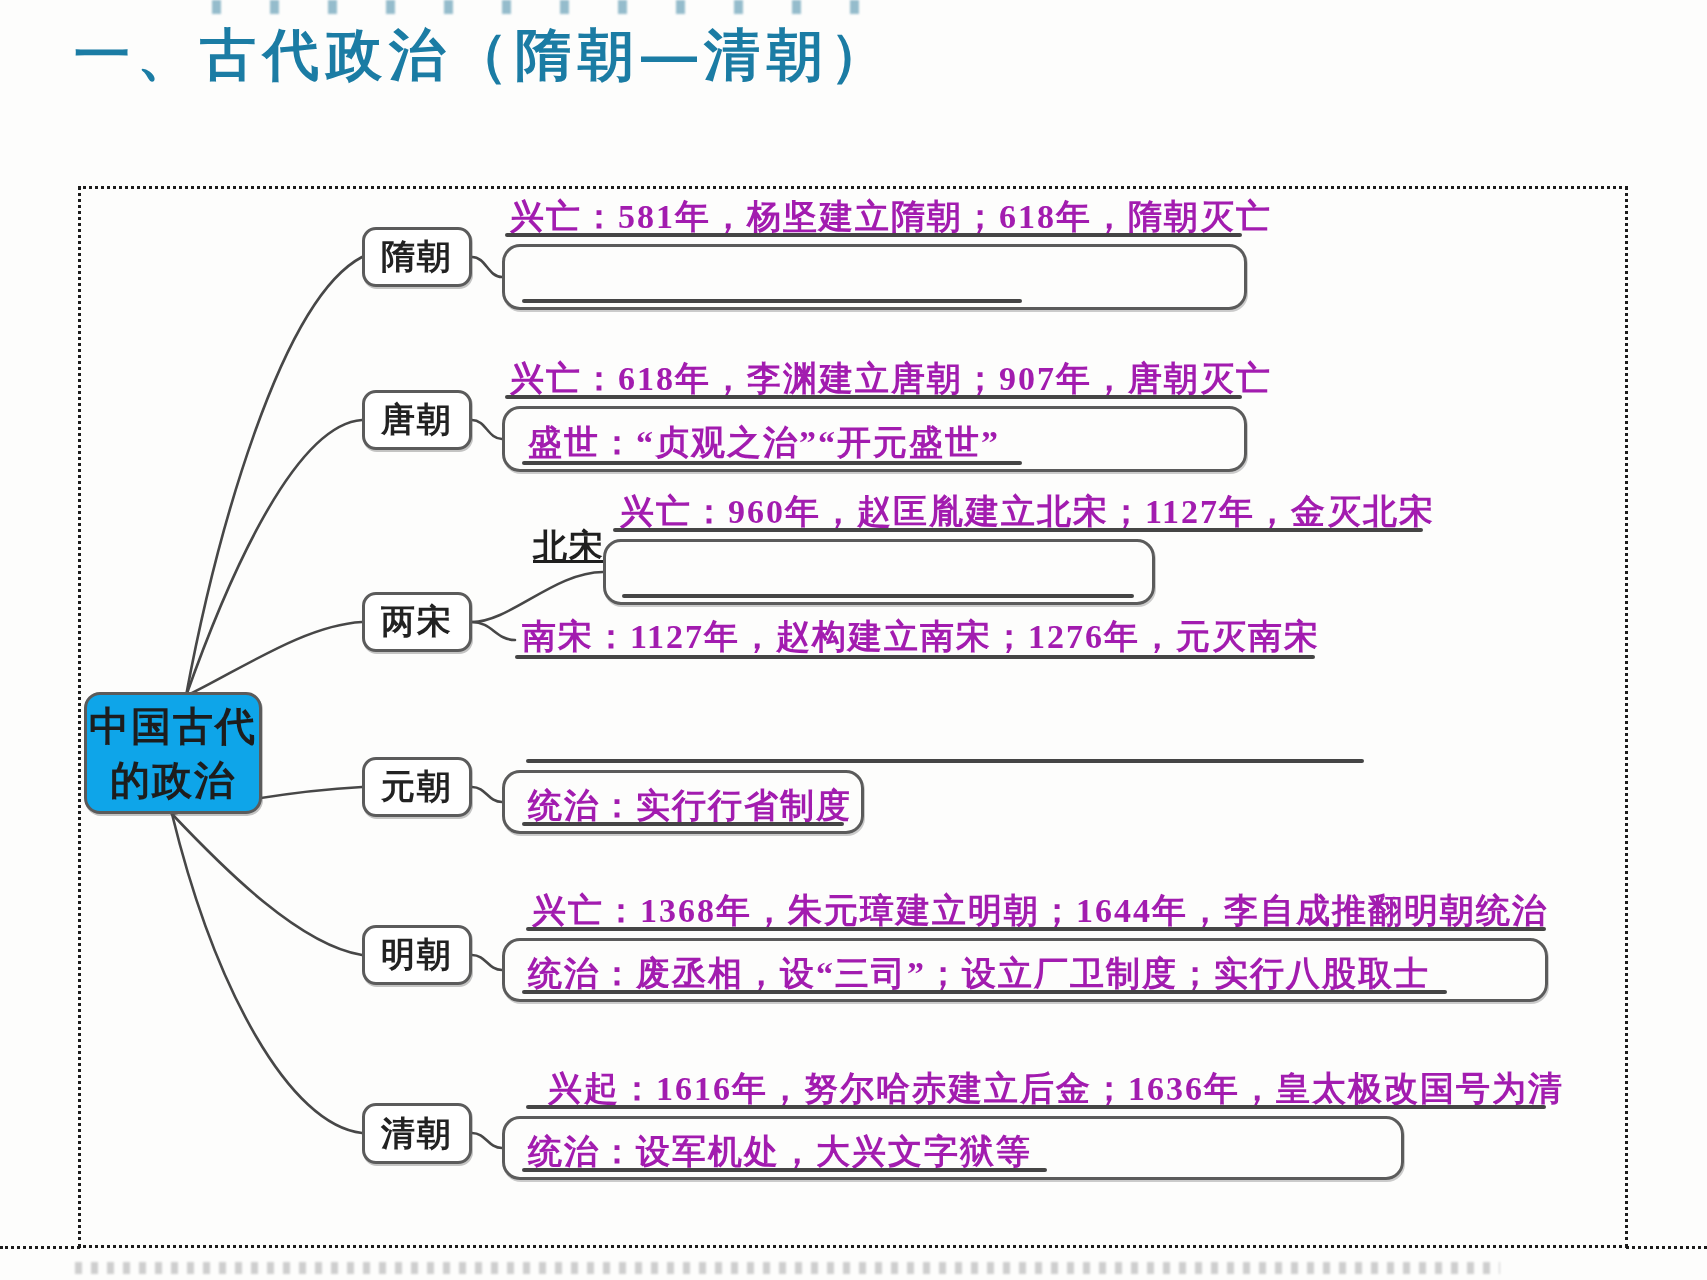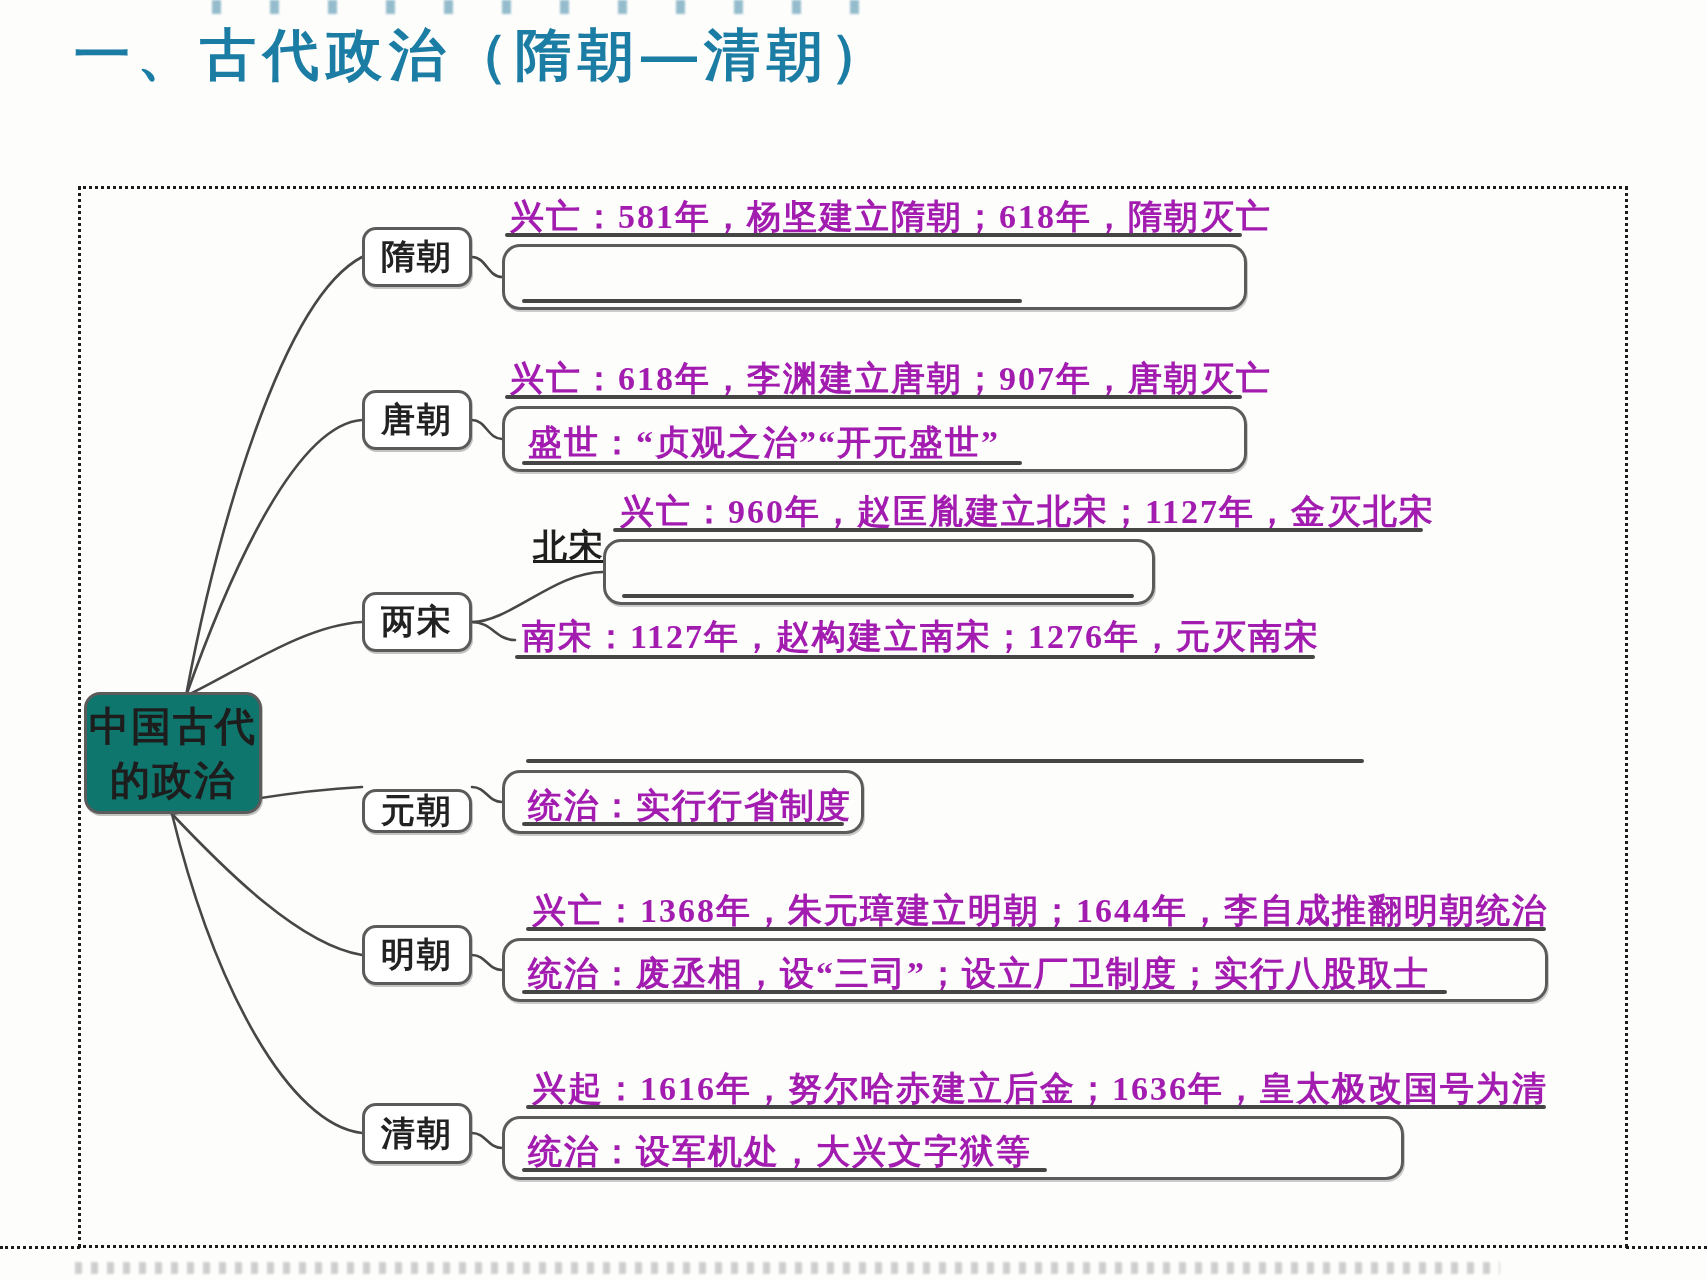--- a/index.html
+++ b/index.html
@@ -21,21 +21,21 @@
   .dotline{position:absolute;height:0;border-top:3px dotted #1c1c1c;}
   .node{
     position:absolute;box-sizing:border-box;background:#fff;
     border:3px solid #5b5b5b;border-radius:14px;
     display:flex;align-items:center;justify-content:center;
     font-size:34px;font-weight:700;color:#222;letter-spacing:2px;
     box-shadow:1px 2px 0 rgba(90,90,90,.35);
   }
   .rootnode{
     position:absolute;left:84px;top:692px;width:178px;height:122px;
-    box-sizing:border-box;background:#0f766e;border:3px solid #5b5b5b;border-radius:16px;
+    box-sizing:border-box;background:#0ea5e9;border:3px solid #5b5b5b;border-radius:16px;
     display:flex;flex-direction:column;align-items:center;justify-content:center;
     font-size:40px;font-weight:700;color:#1d1d1d;line-height:1.35;letter-spacing:2px;
     box-shadow:1px 2px 0 rgba(90,90,90,.35);
     font-family:"Liberation Sans","DejaVu Sans",sans-serif;
   }
   .t{
     position:absolute;font-size:34px;color:#a21caf;white-space:nowrap;
     letter-spacing:2px;font-weight:600;
   }
   .ul{position:absolute;height:4px;background:#454545;border-radius:2px;}
@@ -112,39 +112,39 @@
     <span>两宋</span>
   </div>
   <div class="sublabel" style="left:533px;top:524px;text-decoration:underline;">北宋</div>
   <div class="t" style="left:620px;top:489px;">兴亡：960年，赵匡胤建立北宋；1127年，金灭北宋</div>
   <div class="ul" style="left:613px;top:528px;width:810px;"></div>
   <div class="obox" style="left:603px;top:539px;width:552px;height:66px;"></div>
   <div class="ul" style="left:622px;top:594px;width:512px;"></div>
   <div class="t" style="left:522px;top:614px;">南宋：1127年，赵构建立南宋；1276年，元灭南宋</div>
   <div class="ul" style="left:515px;top:655px;width:800px;"></div>
 
-  <div class="node" style="left:362px;top:789px;width:110px;height:44px;">
+  <div class="node" style="left:362px;top:757px;width:110px;height:60px;">
     <span>元朝</span>
   </div>
   <div class="ul" style="left:526px;top:759px;width:838px;"></div>
   <div class="obox" style="left:502px;top:770px;width:362px;height:64px;"></div>
   <div class="t" style="left:528px;top:783px;">统治：实行行省制度</div>
   <div class="ul" style="left:522px;top:822px;width:322px;"></div>
 
   <div class="node" style="left:362px;top:925px;width:110px;height:60px;">
     <span>明朝</span>
   </div>
   <div class="t" style="left:532px;top:888px;">兴亡：1368年，朱元璋建立明朝；1644年，李自成推翻明朝统治</div>
   <div class="ul" style="left:526px;top:927px;width:1020px;"></div>
   <div class="obox" style="left:502px;top:938px;width:1046px;height:64px;"></div>
   <div class="t" style="left:528px;top:951px;">统治：废丞相，设“三司”；设立厂卫制度；实行八股取士</div>
   <div class="ul" style="left:522px;top:990px;width:925px;"></div>
 
   <div class="node" style="left:362px;top:1103px;width:110px;height:61px;">
     <span>清朝</span>
   </div>
-  <div class="t" style="left:532px;top:1066px;">兴起：1616年，努尔哈赤建立后金；1636年，皇太极改国号为清</div>
+  <div class="t" style="left:548px;top:1066px;">兴起：1616年，努尔哈赤建立后金；1636年，皇太极改国号为清</div>
   <div class="ul" style="left:526px;top:1105px;width:1020px;"></div>
   <div class="obox" style="left:502px;top:1116px;width:902px;height:64px;"></div>
   <div class="t" style="left:528px;top:1129px;">统治：设军机处，大兴文字狱等</div>
   <div class="ul" style="left:522px;top:1168px;width:525px;"></div>
 
 </div>
 
 </body></html>

